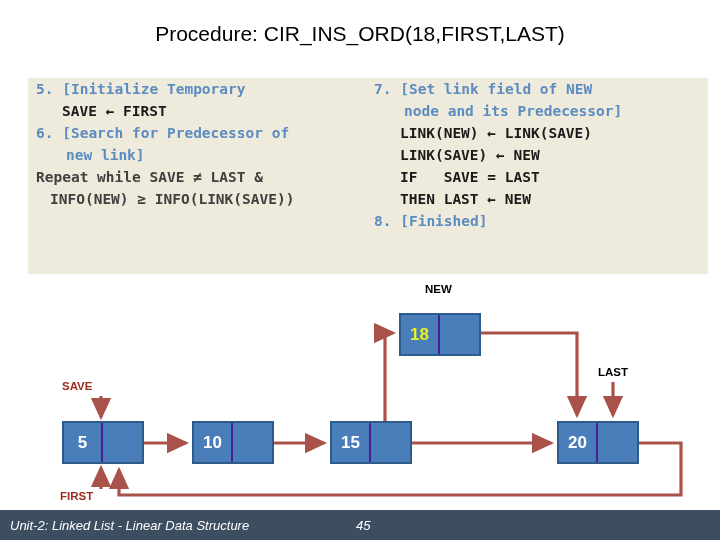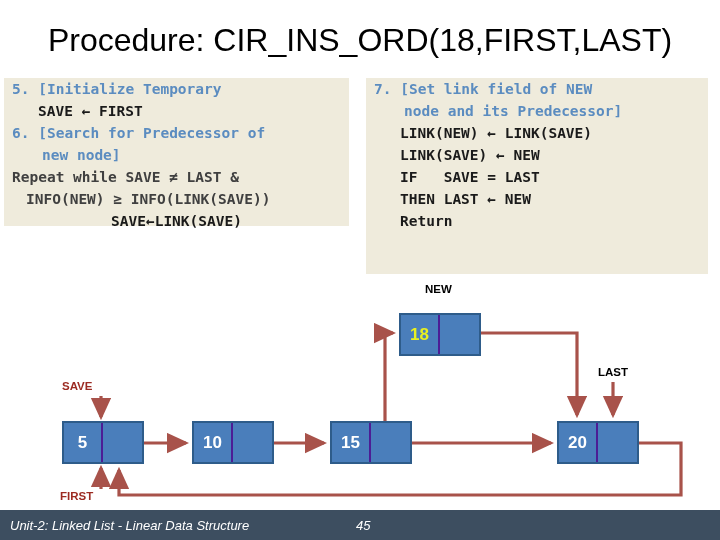--- a/index.html
+++ b/index.html
@@ -3,29 +3,29 @@
 <meta charset="utf-8">
 <style>
   html,body{margin:0;padding:0;}
   body{
     width:720px;height:540px;background:#ffffff;overflow:hidden;position:relative;
     font-family:"Liberation Sans",sans-serif;
   }
   
   #title{
     position:absolute;left:0;top:22px;width:720px;text-align:center;
-    font-size:32px;color:#000000;letter-spacing:0px;white-space:nowrap;
+    font-size:21px;color:#000000;letter-spacing:0px;white-space:nowrap;
   }
   
   .panel{
     position:absolute;background:#EFEBDC;
     font-family:"DejaVu Sans Mono","Liberation Mono",monospace;
     font-size:14.5px;line-height:22px;font-weight:bold;
   }
-  #panel-left{left:4px;top:78px;width:345px;height:148px;}
+  #panel-left{left:28px;top:78px;width:345px;height:196px;}
   #panel-right{left:366px;top:78px;width:342px;height:196px;}
   .panel .row{white-space:pre;}
   .c-blue{color:#5B8CC0;}
   .c-black{color:#1a1a1a;}
   .c-red{color:#404040;}
   .center{text-align:center;}
   
   #diagram{position:absolute;left:0;top:274px;width:720px;height:236px;}
   .node{
     position:absolute;border:2px solid #2E5C8A;box-sizing:border-box;
@@ -55,34 +55,33 @@
 </style>
 </head>
 <body>
 
 <div id="title">Procedure: CIR_INS_ORD(18,FIRST,LAST)</div>
 
 <div class="panel" id="panel-left">
     <div class="row c-blue" style="padding-left: 8px;">5. [Initialize Temporary</div>
     <div class="row c-black" style="padding-left: 34px;">SAVE ← FIRST</div>
     <div class="row c-blue" style="padding-left: 8px;">6. [Search for Predecessor of</div>
-    <div class="row c-blue" style="padding-left: 38px;">new node]</div>
+    <div class="row c-blue" style="padding-left: 38px;">new link]</div>
     <div class="row c-red" style="padding-left: 8px;">Repeat while SAVE ≠ LAST &amp;</div>
     <div class="row c-red" style="padding-left: 22px;">INFO(NEW) ≥ INFO(LINK(SAVE))</div>
-    <div class="row c-black center">SAVE←LINK(SAVE)</div>
   </div>
 
 <div class="panel" id="panel-right">
     <div class="row c-blue" style="padding-left: 8px;">7. [Set link field of NEW</div>
     <div class="row c-blue" style="padding-left: 38px;">node and its Predecessor]</div>
     <div class="row c-black" style="padding-left: 34px;">LINK(NEW) ← LINK(SAVE)</div>
     <div class="row c-black" style="padding-left: 34px;">LINK(SAVE) ← NEW</div>
     <div class="row c-black" style="padding-left: 34px;">IF   SAVE = LAST</div>
     <div class="row c-black" style="padding-left: 34px;">THEN LAST ← NEW</div>
-    <div class="row c-black" style="padding-left: 34px;">Return</div>
+    <div class="row c-blue" style="padding-left: 8px;">8. [Finished]</div>
   </div>
 
 <div id="diagram">
   <svg id="links" viewBox="0 0 720 236">
     <defs>
       <marker id="ah" markerWidth="7" markerHeight="7" refX="6" refY="3.2" orient="auto">
         <path d="M0,0 L7,3.2 L0,6.4 z" fill="#A8524A"></path>
       </marker>
     </defs>
     <g stroke="#A8524A" stroke-width="3.2" fill="none">

